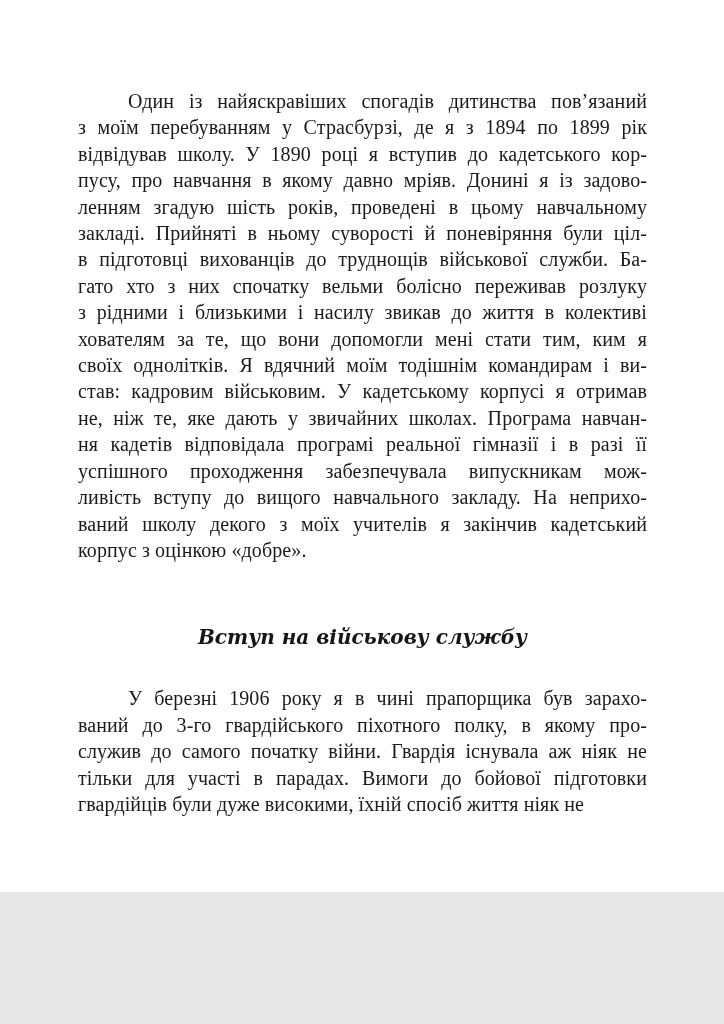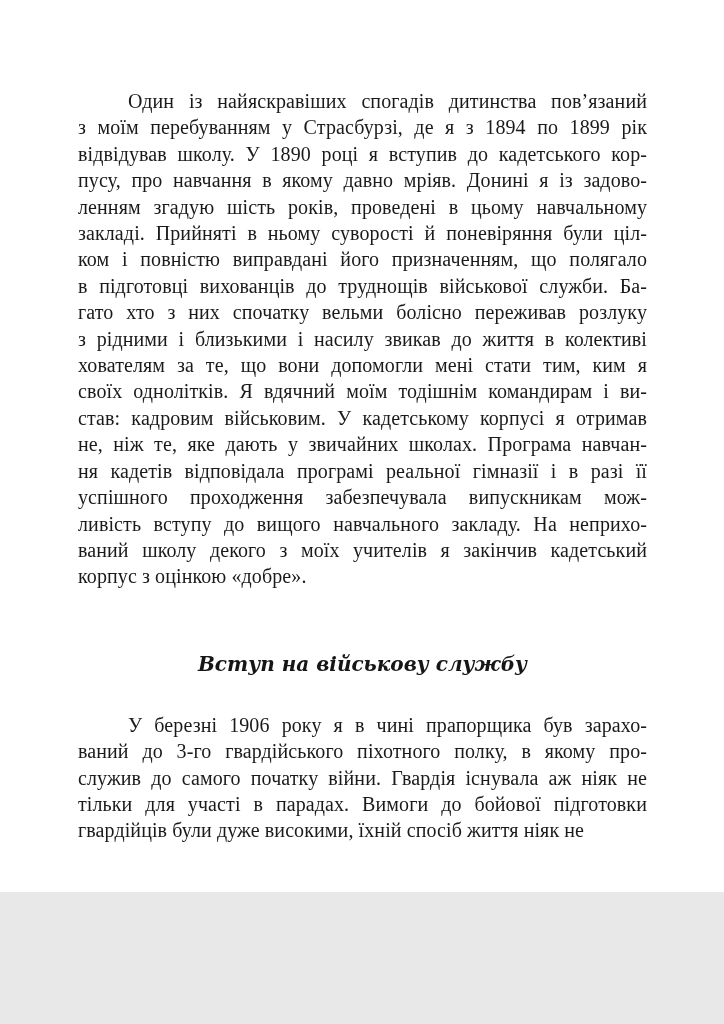--- a/index.html
+++ b/index.html
@@ -56,21 +56,20 @@
 <div class="page">
   <div class="textblock">
 
     <div class="para">
         <div class="line first">Один із найяскравіших спогадів дитинства пов’язаний</div>
         <div class="line">з моїм перебуванням у Страсбурзі, де я з 1894 по 1899 рік</div>
         <div class="line">відвідував школу. У 1890 році я вступив до кадетського кор-</div>
         <div class="line">пусу, про навчання в якому давно мріяв. Донині я із задово-</div>
         <div class="line">ленням згадую шість років, проведені в цьому навчальному</div>
         <div class="line">закладі. Прийняті в ньому суворості й поневіряння були ціл-</div>
-        <div class="line">ком і повністю виправдані його призначенням, що полягало</div>
         <div class="line">в підготовці вихованців до труднощів військової служби. Ба-</div>
         <div class="line">гато хто з них спочатку вельми болісно переживав розлуку</div>
         <div class="line">з рідними і близькими і насилу звикав до життя в колективі</div>
         <div class="line">хователям за те, що вони допомогли мені стати тим, ким я</div>
         <div class="line">своїх однолітків. Я вдячний моїм тодішнім командирам і ви-</div>
         <div class="line">став: кадровим військовим. У кадетському корпусі я отримав</div>
         <div class="line">не, ніж те, яке дають у звичайних школах. Програма навчан-</div>
         <div class="line">ня кадетів відповідала програмі реальної гімназії і в разі її</div>
         <div class="line">успішного проходження забезпечувала випускникам мож-</div>
         <div class="line">ливість вступу до вищого навчального закладу. На неприхо-</div>

